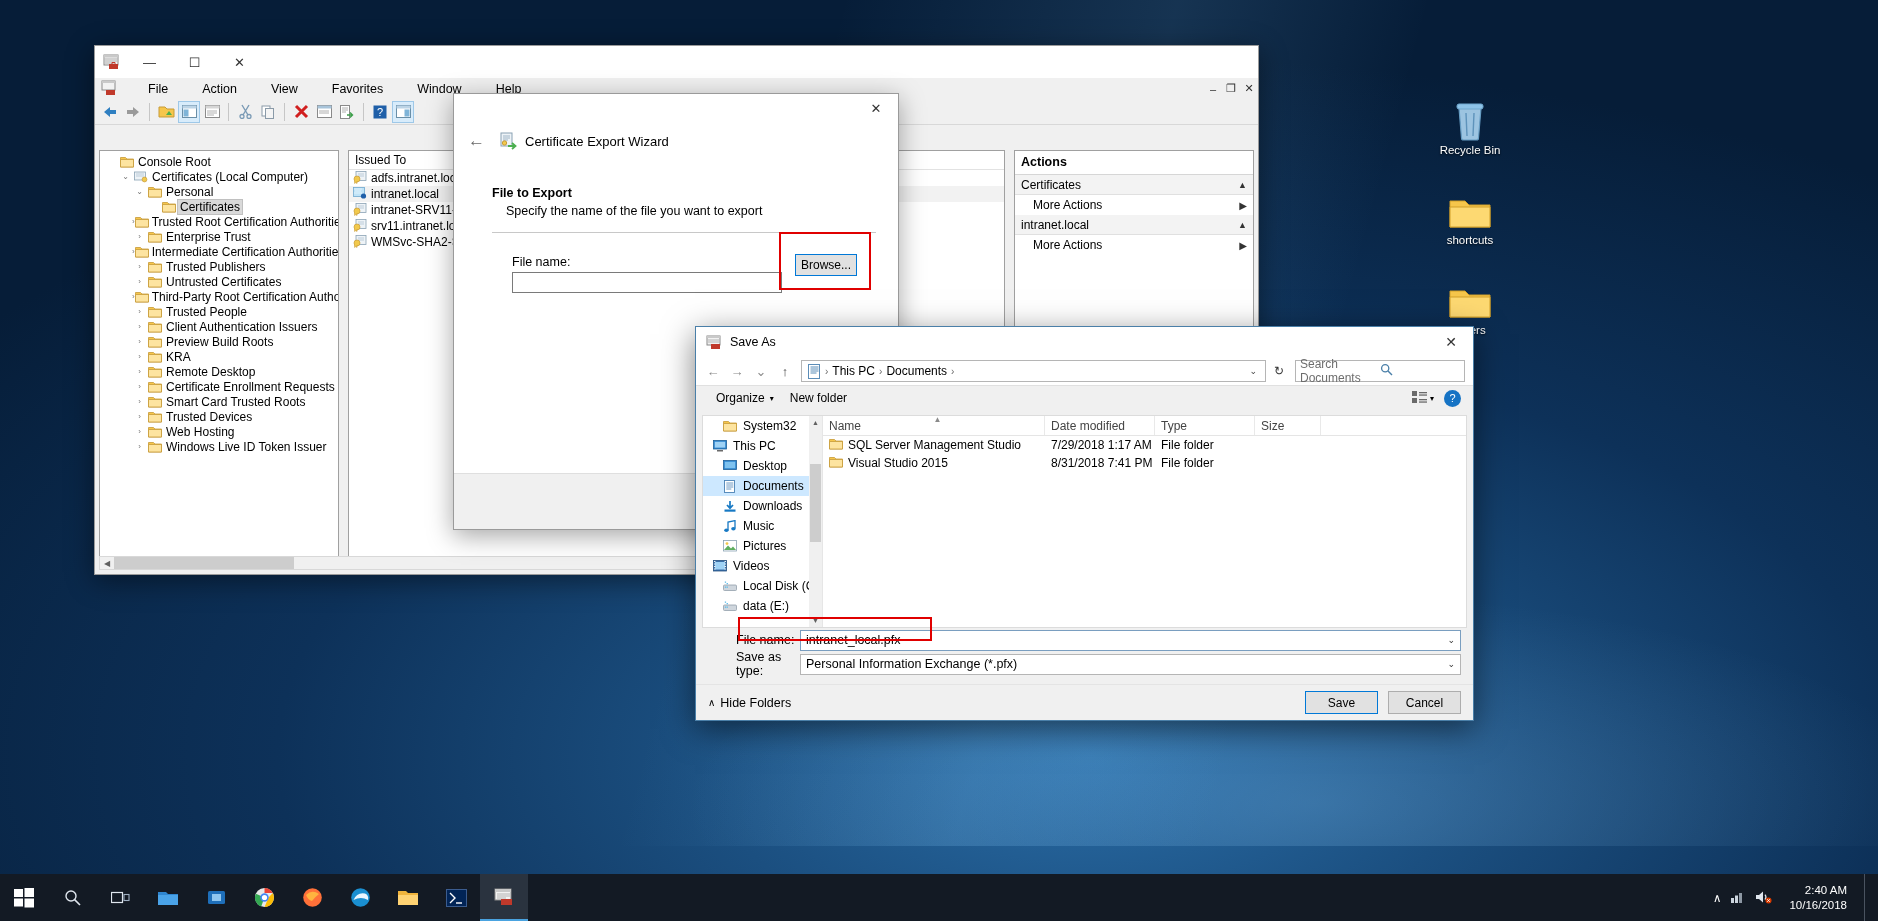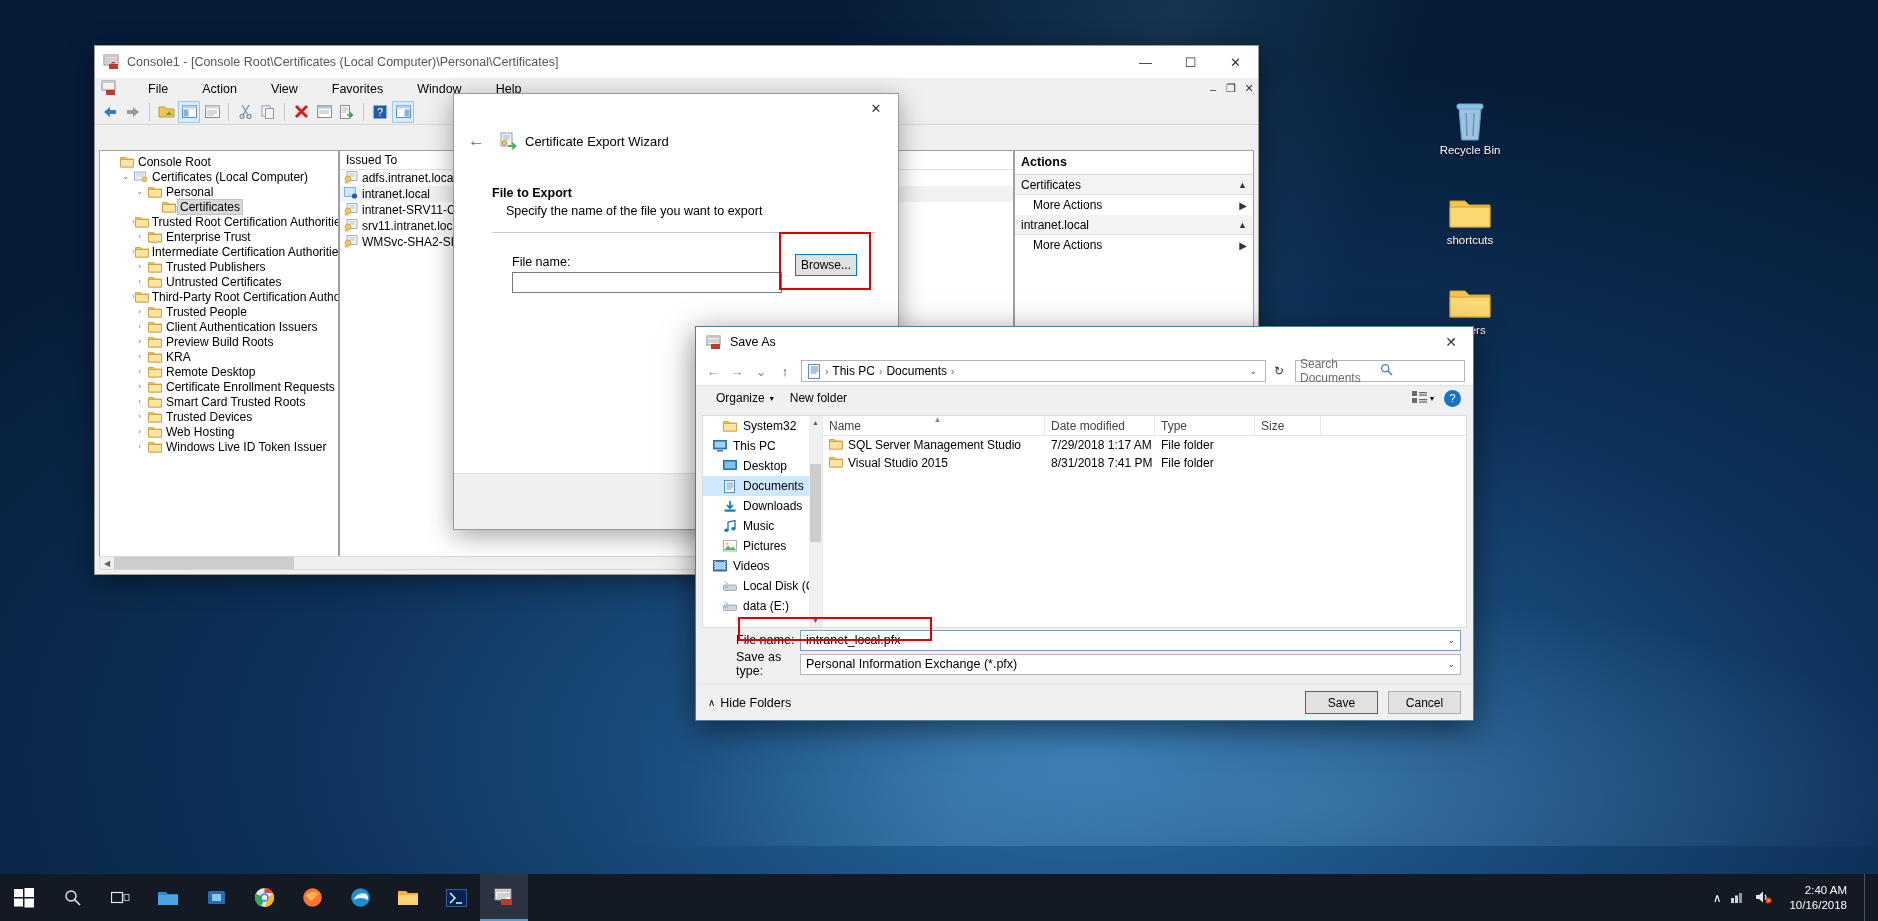--- a/index.html
+++ b/index.html
@@ -46,21 +46,21 @@
   #mmc-menu .m-icon{ width:18px; height:17px; margin-right:4px; }
   #mmc-menu .mi{ padding:2px 9px; font-size:12.5px; color:#000; }
   #mmc-menu .childbtns{ margin-left:auto; display:flex; }
   #mmc-menu .cb{ width:18px; height:18px; display:flex; align-items:center; justify-content:center; font-size:11px; color:#333;}
 
   #mmc-toolbar{ height:26px; background:#f0f0f0; display:flex; align-items:center; padding-left:4px; gap:1px; border-bottom:1px solid #d8d8d8;}
   .tb{ width:22px; height:22px; display:flex; align-items:center; justify-content:center; }
   .tb.framed{ border:1px solid #9ec8e8; background:#d8ecfb; }
   .tbsep{ width:1px; height:18px; background:#c6c6c6; margin:0 4px; }
 
-  #mmc-body{ position:absolute; left:0; right:0; top:101px; bottom:0; display:flex; padding:3px 4px 4px 4px; gap:0; background:#f0f0f0;}
+  #mmc-body{ position:absolute; left:0; right:0; top:101px; bottom:0; display:flex; padding:3px 4px 4px 4px; gap:9px; background:#f0f0f0;}
   #tree-pane{ width:240px; background:#fff; border:1px solid #a0a0a0; overflow:hidden; position:relative;}
   #tree-list{ padding:3px 0 0 0; }
   .tnode{ display:flex; align-items:center; height:15px; font-size:12px; color:#000; white-space:nowrap; }
   .tnode .exp{ width:15px; text-align:center; color:#777; font-size:8px; line-height:1;}
   .tnode .tico{ width:16px; display:flex; align-items:center; justify-content:center; }
   .tnode .tlabel{ padding:0 3px; }
   .tnode.sel .tlabel{ background:#d9d9d9; border:1px solid #c0c0c0; padding:0 2px;}
 
   #list-pane{ flex:1; background:#fff; border:1px solid #a0a0a0; position:relative; overflow:hidden;}
   .lv-head{ display:flex; height:19px; background:#fff; border-bottom:1px solid #e2e2e2; font-size:12px; color:#000;}
@@ -199,21 +199,20 @@
     <div id="mmc-title">
       <span class="t-icon">
         <svg width="18" height="18" viewBox="0 0 18 18">
           <rect x="1" y="2" width="14" height="10" fill="#f2f2f2" stroke="#8a8a8a"></rect>
           <rect x="1" y="2" width="14" height="2.5" fill="#c9c9c9"></rect>
           <path d="M2 6 h12 M2 8 h12 M2 10 h9" stroke="#b0b0b0"></path>
           <path d="M6 11 h9 v5 h-9 z" fill="#c0392b"></path>
           <path d="M9 11 v-1.5 h3 V11" fill="none" stroke="#c0392b"></path>
         </svg>
       </span>
-      <span class="t-text">Console1 - [Console Root\Certificates (Local Computer)\Personal\Certificates]</span>
       <div class="wbtns">
         <div class="wbtn">—</div>
         <div class="wbtn">☐</div>
         <div class="wbtn close">✕</div>
       </div>
     </div>
 
     <div id="mmc-menu">
       <span class="m-icon">
         <svg width="17" height="16" viewBox="0 0 17 16">

